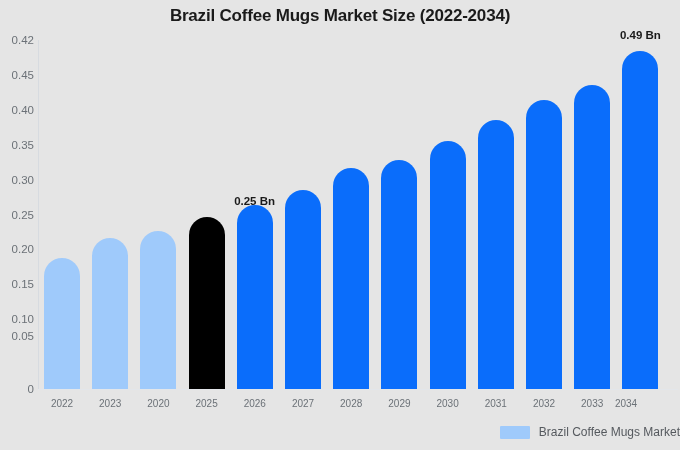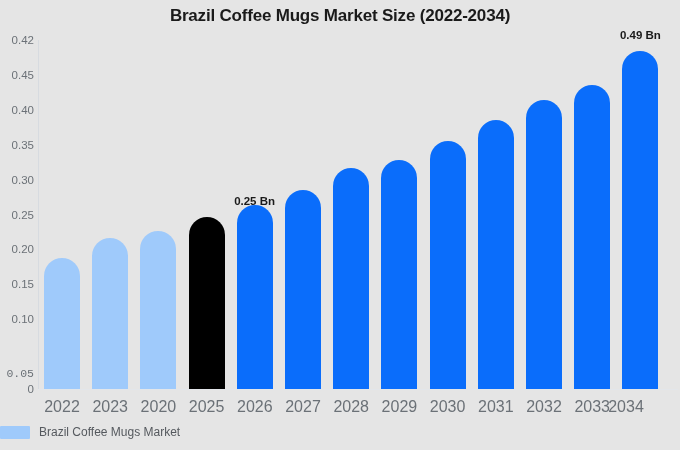--- a/index.html
+++ b/index.html
@@ -95,35 +95,35 @@
     font-size: 11.5px;
     font-weight: bold;
     color: #1a1a1a;
     white-space: nowrap;
     transform: translateX(-50%);
   }
   
   .x-label {
     position: absolute;
     top: 398px;
-    font-size: 16px;
+    font-size: 10px;
     color: #6b7177;
     white-space: nowrap;
     transform: translateX(-50%);
     text-align: center;
   }
   
   .legend {
     position: absolute;
     left: 0;
     top: 425px;
     width: 680px;
     display: flex;
     align-items: center;
-    justify-content: flex-start;
+    justify-content: flex-end;
     gap: 9px;
   }
   .legend-swatch {
     width: 30px;
     height: 13px;
     background: #9fcafb;
     border-radius: 1px;
   }
   .legend-text {
     font-size: 12px;
@@ -138,21 +138,21 @@
 
   <div class="chart-title">Brazil Coffee Mugs Market Size (2022-2034)</div>
 
   <div class="plot-area">
     <div class="y-axis-line"></div>
     <div class="x-axis-line"></div>
   </div>
 
   <div class="y-ticks-wrap" id="y-ticks">
       <div class="y-tick" style="top: 389px;">0</div>
-      <div class="y-tick" style="top: 373px; font-family: Liberation Mono, monospace;">0.05</div>
+      <div class="y-tick" style="top: 336px;">0.05</div>
       <div class="y-tick" style="top: 319.2px; text-align: right;">0.10</div>
       <div class="y-tick" style="top: 284.3px;">0.15</div>
       <div class="y-tick" style="top: 249.4px;">0.20</div>
       <div class="y-tick" style="top: 214.5px;">0.25</div>
       <div class="y-tick" style="top: 179.6px;">0.30</div>
       <div class="y-tick" style="top: 144.7px;">0.35</div>
       <div class="y-tick" style="top: 109.8px;">0.40</div>
       <div class="y-tick" style="top: 74.9px;">0.45</div>
       <div class="y-tick" style="top: 40px;">0.42</div>
     </div>

